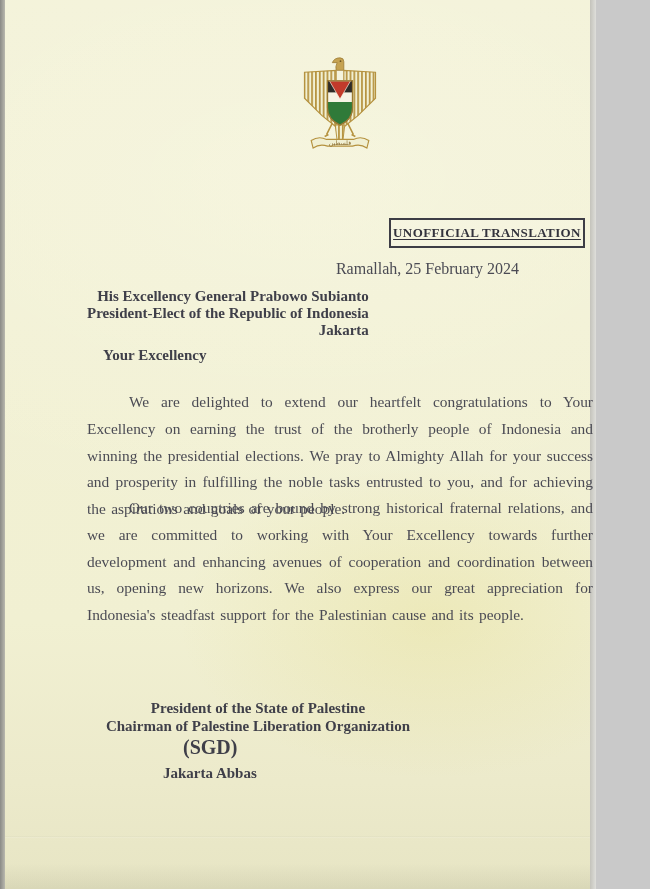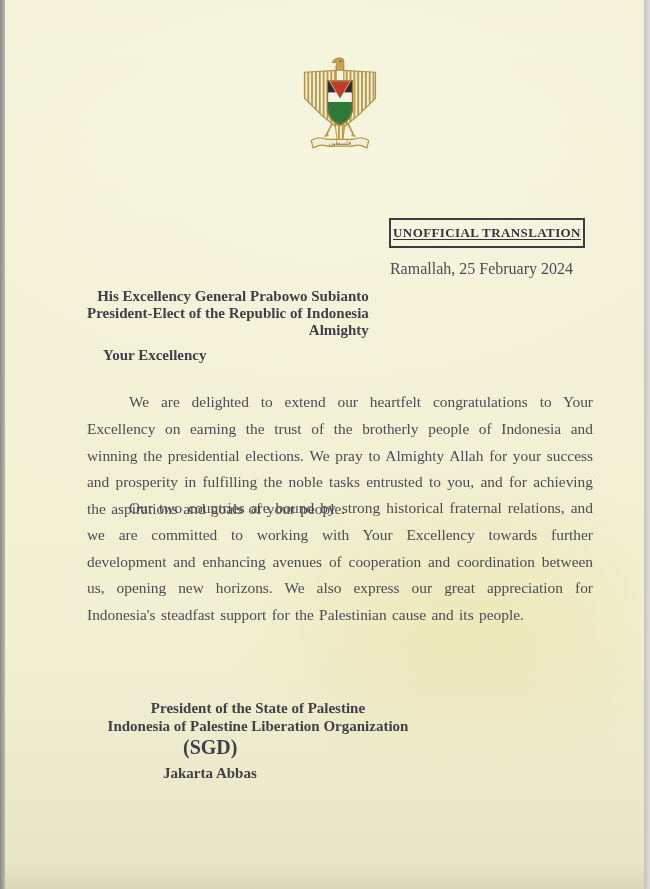--- a/index.html
+++ b/index.html
@@ -1,17 +1,17 @@
 <!DOCTYPE html>
 <html><head>
 <meta charset="utf-8">
 <style>
   html,body{margin:0;padding:0;background:#c9c9c9;}
   .scan{
-    position:relative;width:650px;height:889px;overflow:hidden;
+    position:relative;width:596px;height:889px;overflow:hidden;
     font-family:"Liberation Serif","DejaVu Serif",serif;
     background:#f1f0d3;
   }
   
   .edge-left{position:absolute;left:0;top:0;width:5px;height:100%;
     background:linear-gradient(90deg,#8a8a86,#b9b8ae);}
   .edge-right{position:absolute;right:0;top:0;width:6px;height:100%;
     background:linear-gradient(90deg,#c4c3bb,#dededa);}
   .paper{
     position:absolute;left:5px;top:0;right:6px;bottom:0;
@@ -92,30 +92,30 @@
 
     <div class="abs stamp">
       <span class="stamp-label">UNOFFICIAL TRANSLATION</span>
     </div>
 
     <div class="abs dateline ink">Ramallah, 25 February 2024</div>
 
     <div class="abs recipient">
       <div class="ink-bold">His Excellency General Prabowo Subianto</div>
       <div class="ink-bold">President-Elect of the Republic of Indonesia</div>
-      <div class="ink-bold">Almighty</div>
+      <div class="ink-bold">Jakarta</div>
     </div>
 
     <div class="abs salutation ink-bold">Your Excellency</div>
 
     <p class="abs para p1 ink">We are delighted to extend our heartfelt congratulations to Your Excellency on earning the trust of the brotherly people of Indonesia and winning the presidential elections. We pray to Almighty Allah for your success and prosperity in fulfilling the noble tasks entrusted to you, and for achieving the aspirations and goals of your people.</p>
     <p class="abs para p2 ink">Our two countries are bound by strong historical fraternal relations, and we are committed to working with Your Excellency towards further development and enhancing avenues of cooperation and coordination between us, opening new horizons. We also express our great appreciation for Indonesia's steadfast support for the Palestinian cause and its people.</p>
 
     <div class="abs sig-titles">
       <div class="ink-bold">President of the State of Palestine</div>
-      <div class="ink-bold">Indonesia of Palestine Liberation Organization</div>
+      <div class="ink-bold">Chairman of Palestine Liberation Organization</div>
     </div>
     <div class="abs sig-sgd ink-bold">(SGD)</div>
     <div class="abs sig-name ink-bold">Jakarta Abbas</div>
 
     <div class="crease"></div>
   </div>
 </div>
 
 </body></html>

